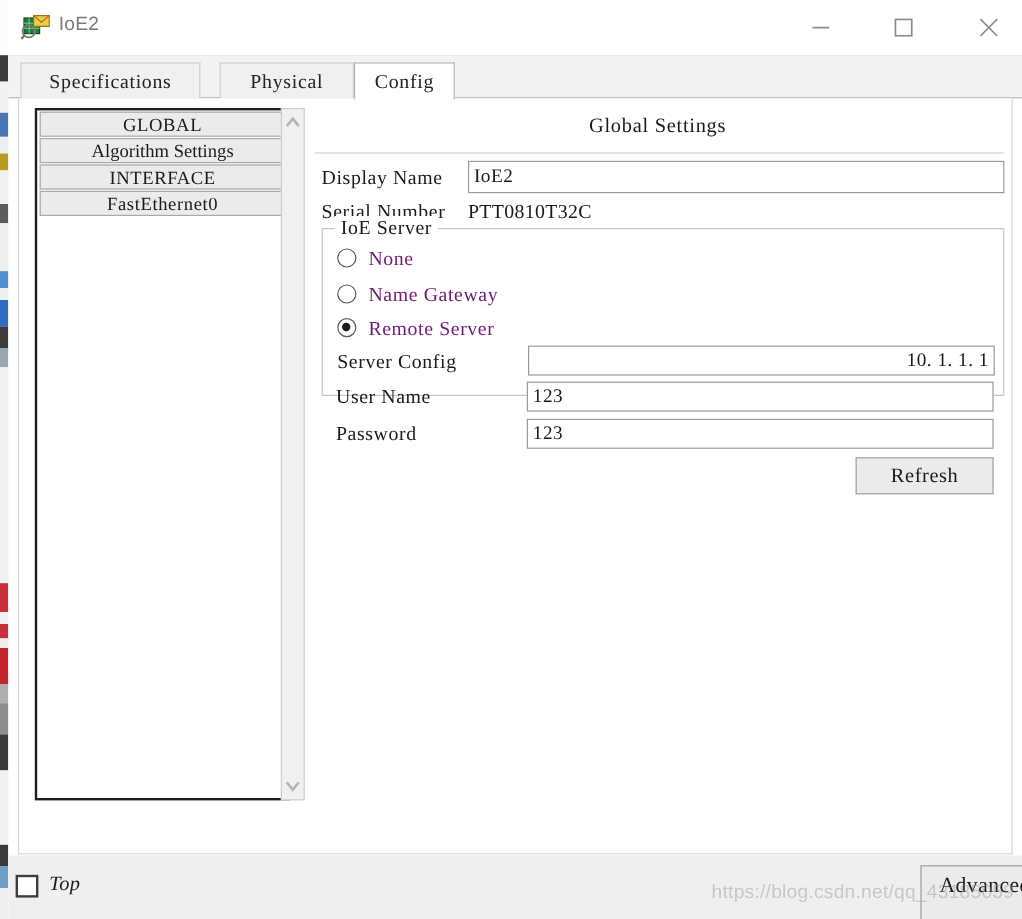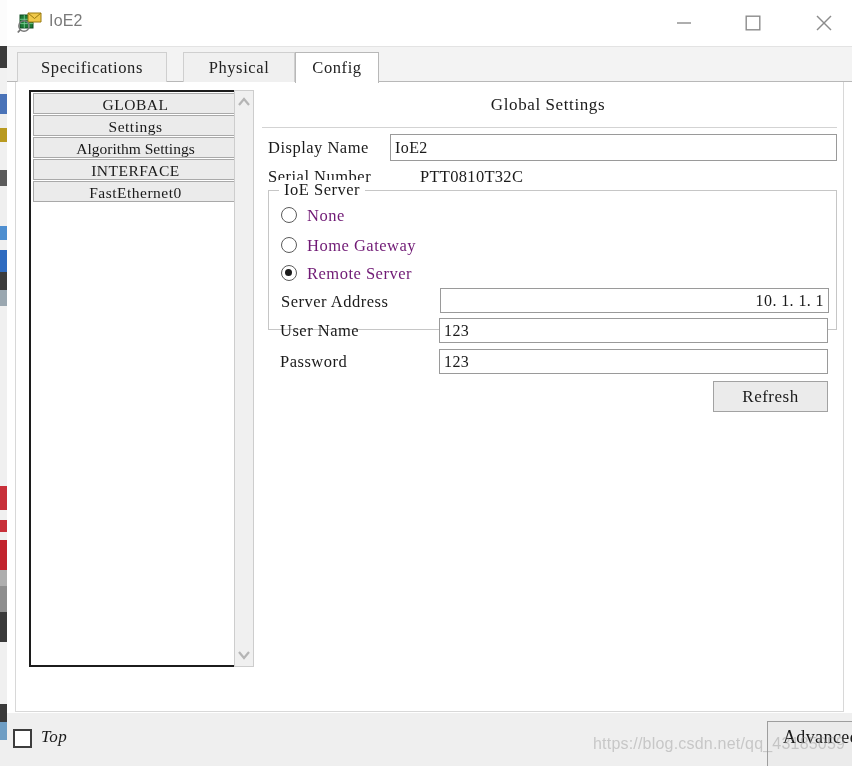--- a/index.html
+++ b/index.html
@@ -422,21 +422,20 @@
     <div class="tabstrip">
       <div class="tab" style="left:10px;width:150px;">Specifications</div>
       <div class="tab" style="left:176px;width:112px;">Physical</div>
       <div class="tab active" style="left:288px;width:84px;">Config</div>
     </div>
 
     <div class="panel">
 
       <div class="sidebar">
         <div class="side-item">GLOBAL</div>
-        <div class="side-item">Settings</div>
         <div class="side-item wide">Algorithm Settings</div>
         <div class="side-item">INTERFACE</div>
         <div class="side-item">FastEthernet0</div>
       </div>
 
       <div class="sb-track">
         <div class="sb-arrow up">
           <svg width="14" height="10" viewBox="0 0 14 10">
             <polyline points="2,8 7,2 12,8" fill="none" stroke="#b5b5b5" stroke-width="2.2"></polyline>
           </svg>
@@ -449,39 +448,39 @@
       </div>
 
       <div class="form">
         <div class="form-title">Global Settings</div>
         <div class="hr"></div>
 
         <div class="lbl" style="left:9px; top:56px;">Display Name</div>
         <input class="txt" type="text" style="left: 131px; top: 52px; width: 447px; height: 27px;" value="IoE2">
 
         <div class="lbl" style="left:9px; top:85px;">Serial Number</div>
-        <div class="static-val" style="left:131px; top:85px;margin-left:30px;">PTT0810T32C</div>
+        <div class="static-val" style="left:131px; top:85px;">PTT0810T32C</div>
 
         <div class="fieldset">
           <div class="legend">IoE Server</div>
 
           <div class="radio-row" style="top:14px;">
             <span class="radio"></span>
             <span class="radio-label">None</span>
           </div>
           <div class="radio-row" style="top:44px;">
             <span class="radio"></span>
-            <span class="radio-label">Home Gateway</span>
+            <span class="radio-label">Name Gateway</span>
           </div>
           <div class="radio-row" style="top:72px;">
             <span class="radio on"></span>
             <span class="radio-label">Remote Server</span>
           </div>
 
-          <div class="lbl" style="left:12px; top:101px;">Server Address</div>
+          <div class="lbl" style="left:12px; top:101px;">Server Config</div>
           <input class="txt" type="text" style="left: 171px; top: 97px; width: 389px; height: 25px; text-align: right;" value="10. 1. 1. 1">
         </div>
 
         <div class="lbl" style="left:21px; top:239px;">User Name</div>
         <input class="txt" type="text" style="left: 180px; top: 236px; width: 389px; height: 25px;" value="123">
 
         <div class="lbl" style="left:21px; top:270px;">Password</div>
         <input class="txt" type="text" style="left: 180px; top: 267px; width: 389px; height: 25px;" value="123">
 
         <div class="btn" style="left:454px; top:299px; width:115px; height:31px; line-height:30px;">Refresh</div>

